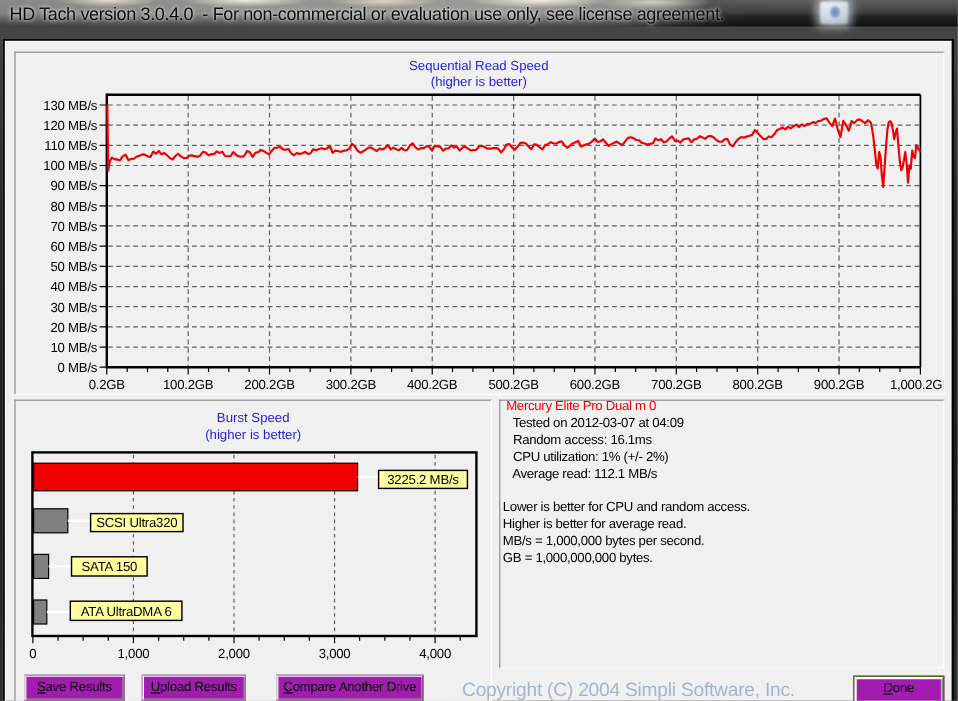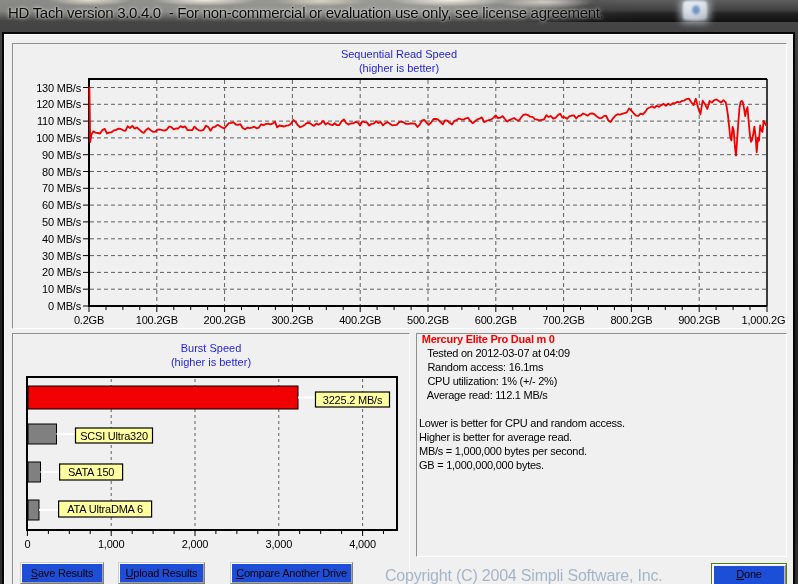--- a/index.html
+++ b/index.html
@@ -30,28 +30,28 @@
 #body { position:absolute; left:2px; top:32px; width:793px; height:559px;
   border:2px solid #060606; background:#f0f0f0;
   box-shadow:inset 0 1px 0 #fbfbfb, inset 1px 0 0 #f8f8f8; }
 .panel { position:absolute; background:#f0f0f0; border:1px solid;
   border-color:#8f8f8f #ffffff #ffffff #8f8f8f; }
 #ptop { left:8px; top:9px; width:775px; height:286px; }
 #pburst { left:8px; top:299px; width:398px; height:280px; }
 #pinfo { left:412px; top:299px; width:371px; height:224px; }
 .ct { font-size:11px; fill:#1f1fdd; font-family:"Liberation Sans",sans-serif; }
 .al { font-size:11px; fill:#000; font-family:"Liberation Sans",sans-serif; letter-spacing:-0.2px; }
-.btn { position:absolute; background:#1d4ed8; border:1px solid;
+.btn { position:absolute; background:#a21caf; border:1px solid;
   border-color:#cfcfcf #7f7f7f #7f7f7f #cfcfcf;
   box-shadow:inset 1px 1px 0 #ffffff, inset -1px -1px 0 #a0a0a0;
   font-size:11px; color:#000; text-align:center; letter-spacing:-0.2px; }
 .btn u { text-underline-offset:1px; }
 #infotext { position:absolute; left:2px; top:-2px; font-size:11px; line-height:14px;
   color:#000; letter-spacing:-0.25px; white-space:pre; }
-#infotext .rd { color:#f40000; font-weight:bold; }
+#infotext .rd { color:#f40000; font-weight:normal; }
 #copyright { position:absolute; left:381px; top:533px; font-size:16px;
   color:#a5b5c9; letter-spacing:-0.2px; }
 </style></head>
 <body>
 <div id="frame"></div>
 <div id="titlebar">
     <div id="titleicon"></div>
     <div id="titletext">HD Tach version 3.0.4.0  - For non-commercial or evaluation use only, see license agreement.</div>
   </div>
 <div id="body">

